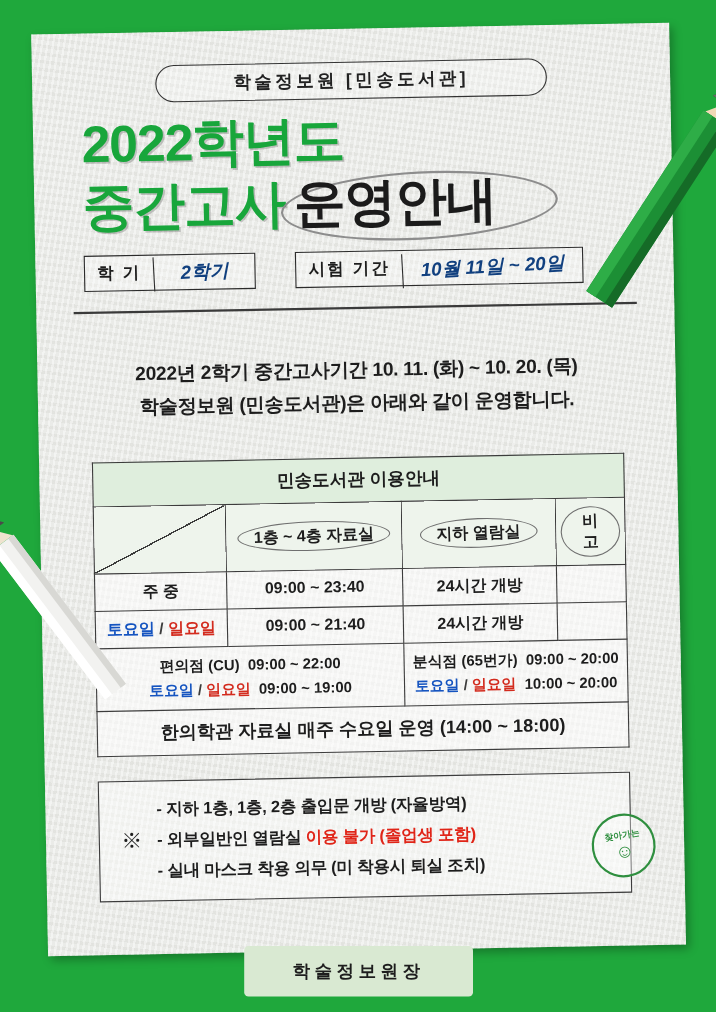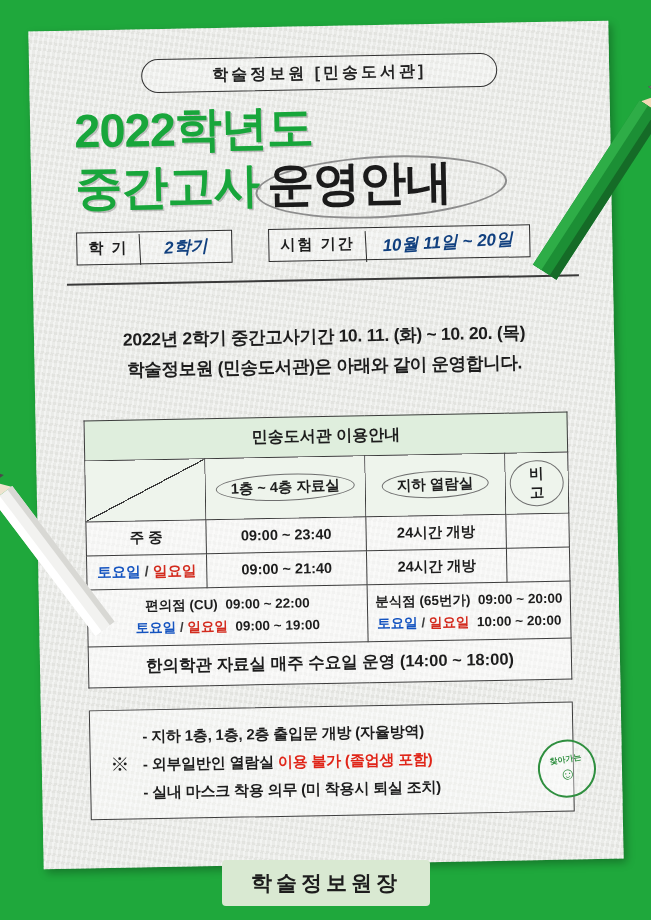--- a/index.html
+++ b/index.html
@@ -186,21 +186,21 @@
   .stamp .face { font-size: 17px; line-height: 1; margin-top: 2px; }
 
   
   .footer-pill {
     position: absolute;
     left: 222px; bottom: 14px;
     width: 208px; height: 46px;
     background: #d9e9d2;
     border-radius: 4px;
     display: flex; align-items: center; justify-content: center;
-    font-size: 21px; font-weight: bold; color: #1d1d1d;
+    font-size: 16px; font-weight: bold; color: #1d1d1d;
     letter-spacing: 4px;
   }
 
   
   .pencil-green {
     position: absolute;
     right: -16px; top: 40px;
     width: 40px; height: 230px;
     transform: rotate(34deg);
     pointer-events: none;

